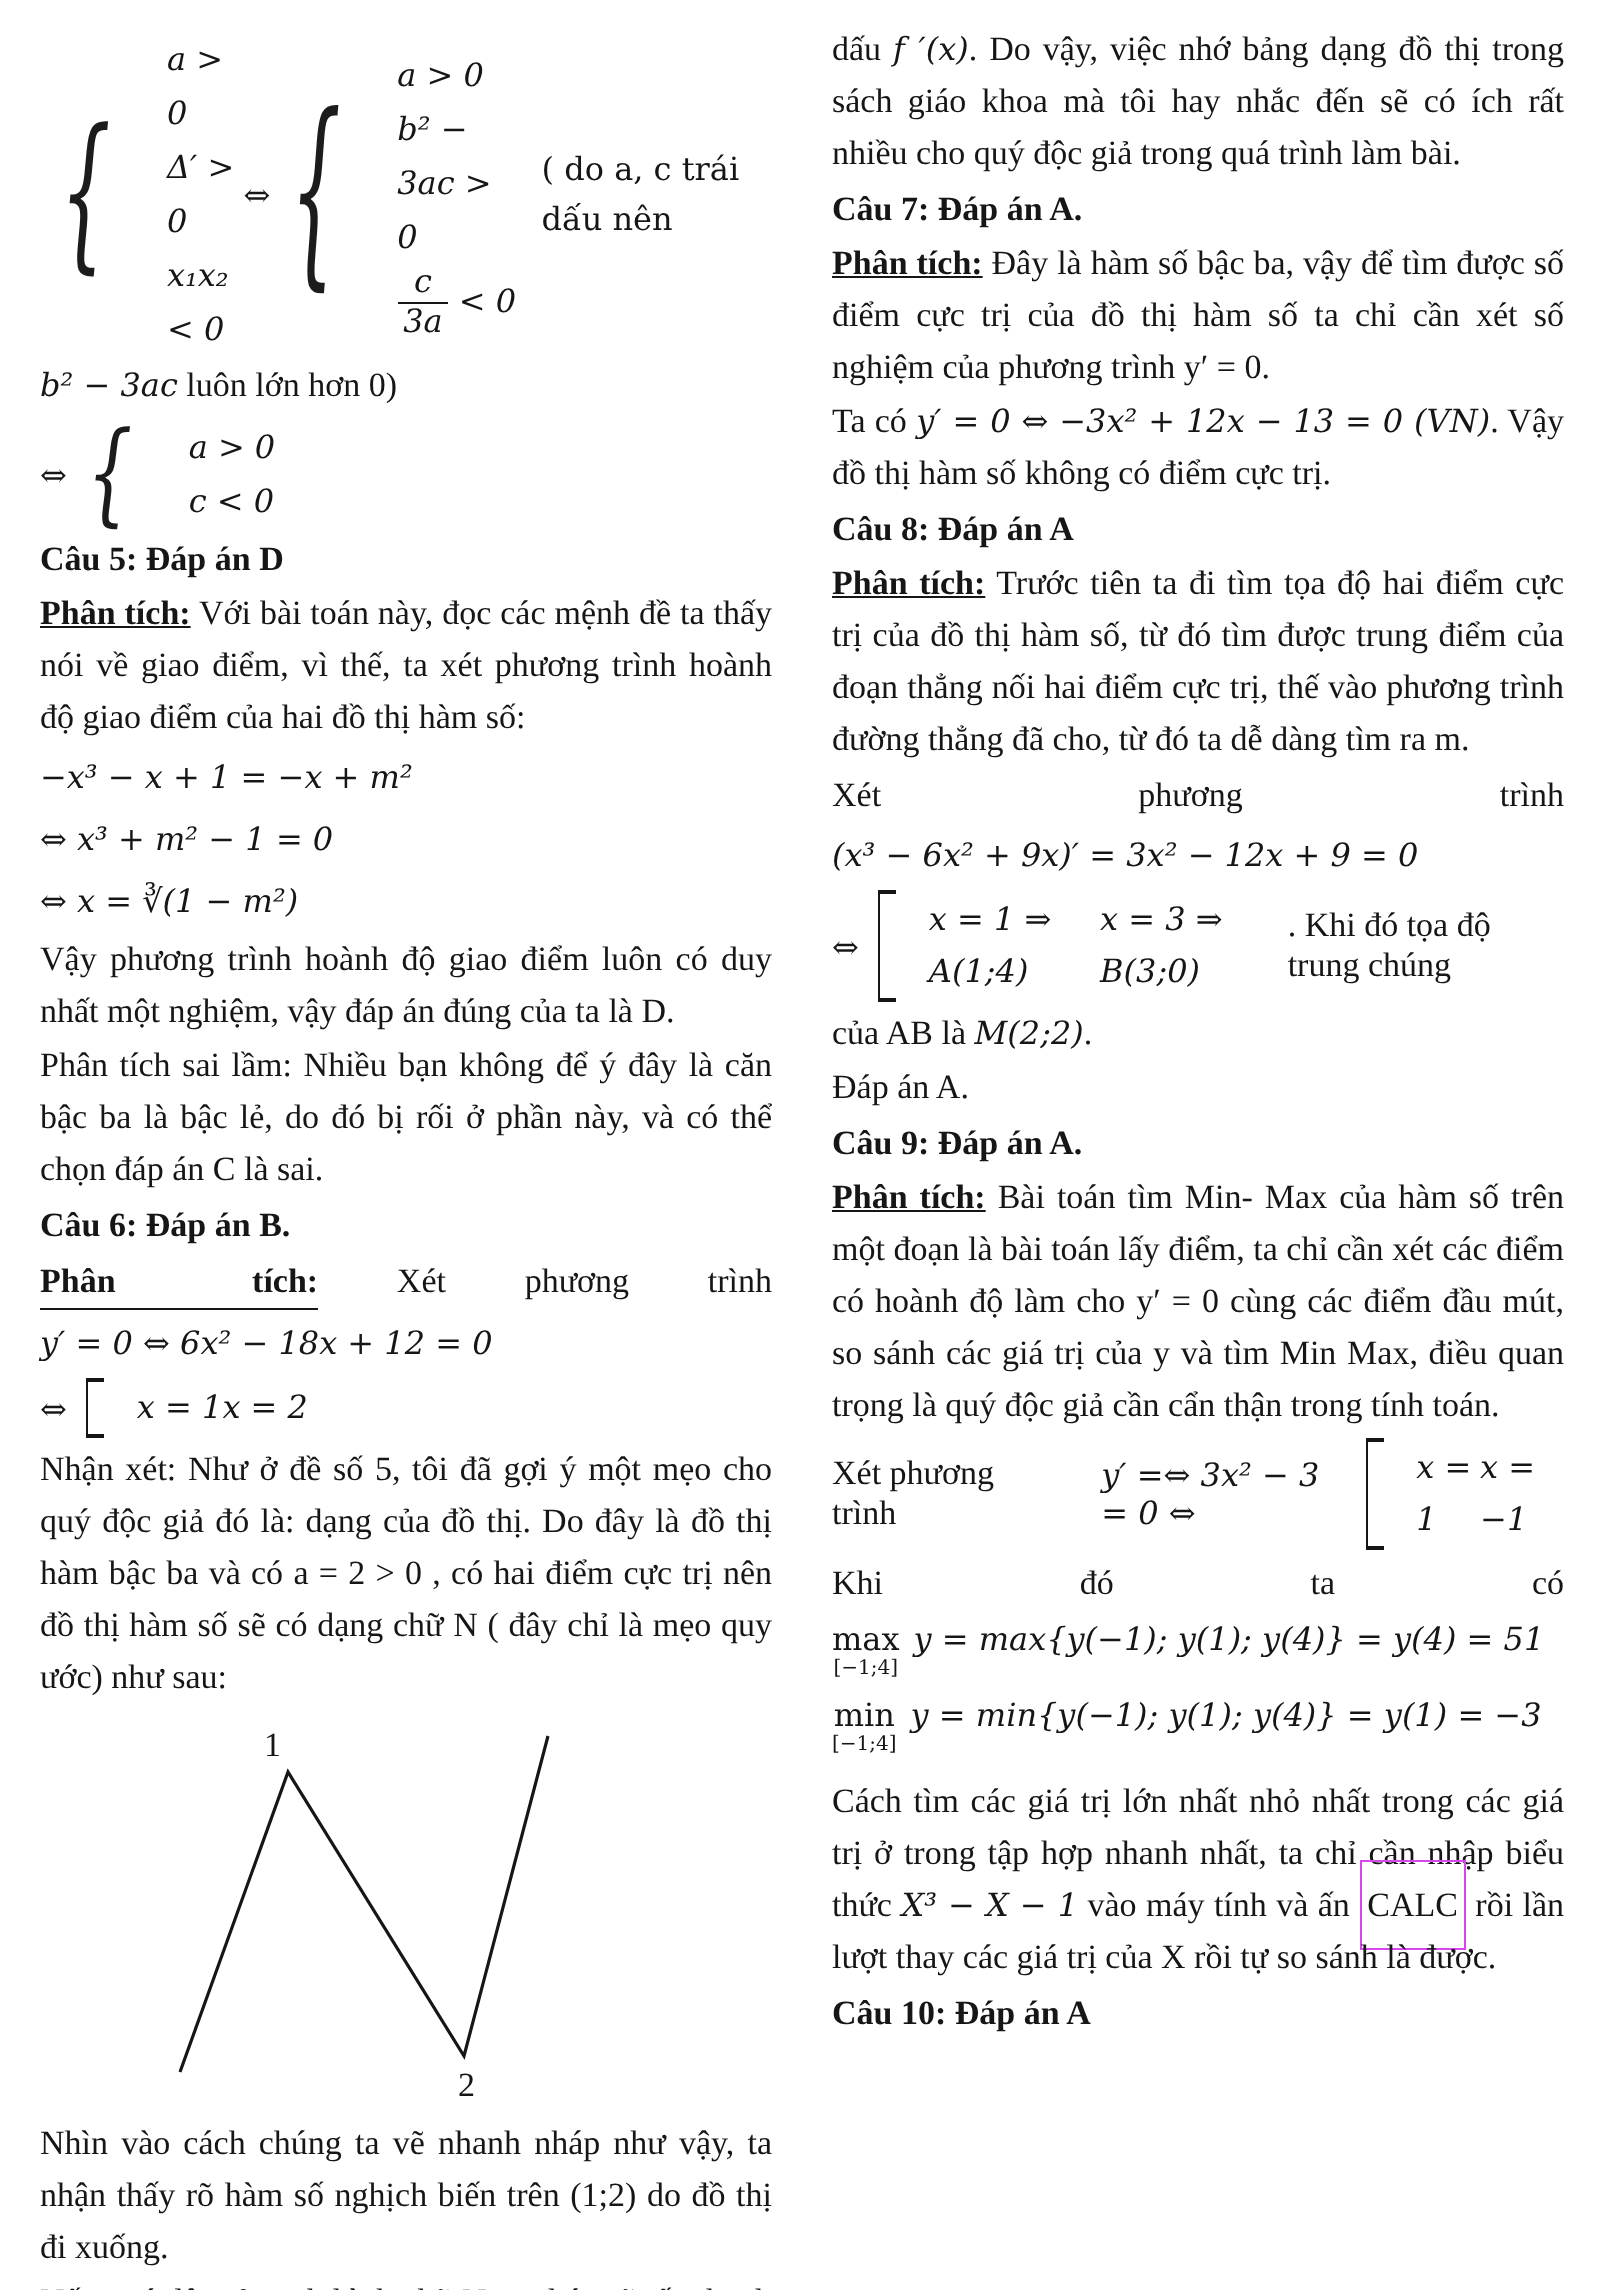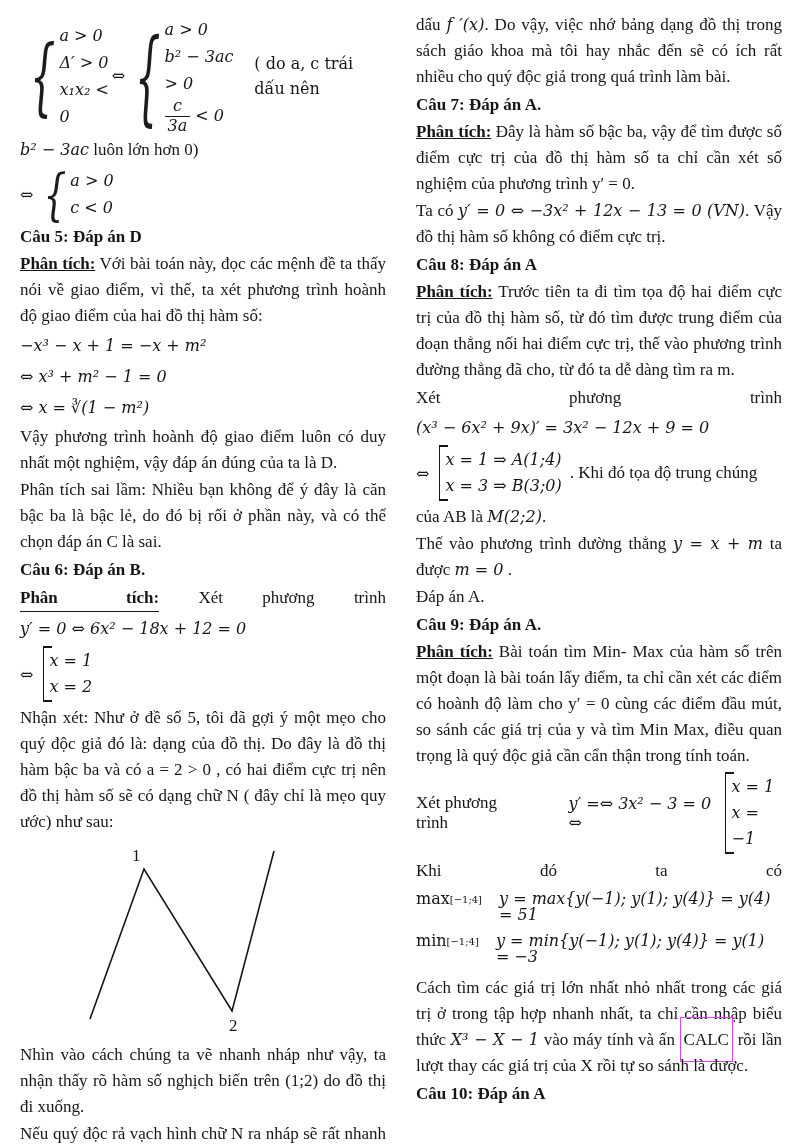--- a/index.html
+++ b/index.html
@@ -10,44 +10,44 @@
   .page{display:flex;gap:30px;padding:12px 18px 0 20px;box-sizing:border-box;}
   .col{width:366px;flex:0 0 366px;}
   p{margin:0 0 1px 0;text-align:justify;line-height:26px;}
   .heading{font-weight:bold;line-height:27px;margin:1px 0;}
   .plabel{font-weight:bold;text-decoration:underline;}
   .math{font-family:"DejaVu Serif","Liberation Serif",serif;font-style:italic;font-size:16px;}
   .eq{line-height:29px;margin:2px 0;}
   
   .sysrow{display:flex;align-items:center;margin:4px 0 2px 10px;}
   .syscol{display:flex;flex-direction:column;}
-  .syscol>span{line-height:27px;}
+  .syscol>span{line-height:27px;margin-left:24px;}
   .brace{display:inline-block;font-family:"DejaVu Serif",serif;font-weight:200;color:#1c1c1c;}
   .b3{font-size:40px;transform:scaleY(2.1);margin-right:4px;}
   .b3t{font-size:40px;transform:scaleY(2.55);margin-right:4px;}
   .b2{font-size:36px;transform:scaleY(1.55);margin-right:4px;}
   .equiv{margin:0 10px 0 2px;font-style:normal;}
   .sidenote{margin-left:10px;line-height:25px;}
   
   .frac{display:inline-flex;flex-direction:column;align-items:center;vertical-align:middle;line-height:1;}
   .frac .num{display:block;line-height:1.15;padding:0 5px;}
   .frac .den{display:block;line-height:1.15;border-top:1.4px solid #161616;padding:0 3px;}
   
   .eqrow{display:flex;align-items:center;margin:3px 0;}
-  .sqb{display:flex;flex-direction:column;position:relative;border-left:1.8px solid #161616;padding:2px 0 2px 5px;}
+  .sqb{display:flex;flex-direction:row;position:relative;border-left:1.8px solid #161616;padding:2px 0 2px 24px;}
   .sqb::before,.sqb::after{content:"";position:absolute;left:0;width:8px;height:1.8px;background:#161616;}
   .sqb::before{top:0;}
   .sqb::after{bottom:0;}
   .sqb>span{line-height:26px;}
   .tail{margin-left:8px;}
   
   .spread{display:flex;justify-content:space-between;line-height:27px;margin:1px 0;}
   .label-wrap{display:flex;justify-content:space-between;flex:0 0 38%;border-bottom:1.7px solid #161616;font-weight:bold;align-items:flex-end;}
   
-  .underop{display:inline-flex;align-items:center;vertical-align:-13px;font-style:normal;margin-right:17px;}
+  .underop{display:inline-flex;flex-direction:column;align-items:center;vertical-align:-13px;font-style:normal;margin-right:7px;}
   .underop .op{line-height:1.05;}
   .underop .sub{font-size:10px;line-height:1.1;}
   .eq-minmax{line-height:1;margin:7px 0 10px 0;display:flex;align-items:flex-start;}
   .calc-box{border:1px solid #d946ef;padding:12px 3px;}
   .graph-wrap{margin:6px 0 4px 62px;}
   svg text{font-family:"Liberation Serif","DejaVu Serif",serif;font-size:17px;fill:#161616;}
 </style>
 </head>
 <body>
 
@@ -163,21 +163,20 @@
       <span class="equiv math" style="margin-left:0;">⇔</span>
       <div class="sqb math">
         <span>x = 1 ⇒ A(1;4)</span>
         <span>x = 3 ⇒ B(3;0)</span>
       </div>
       <span class="tail">. Khi đó tọa độ trung chúng</span>
     </div>
 
     <p><span>của AB là </span><span class="math">M(2;2)</span><span>.</span></p>
 
-    <p><span>Thế vào phương trình đường thẳng </span><span class="math">y = x + m</span><span> ta được </span><span class="math">m = 0</span><span> .</span></p>
 
     <p>Đáp án A.</p>
 
     <div class="heading">Câu 9: Đáp án A.</div>
 
     <p><span class="plabel">Phân tích:</span><span> Bài toán tìm Min- Max của hàm số trên một đoạn là bài toán lấy điểm, ta chỉ cần xét các điểm có hoành độ làm cho y′ = 0 cùng các điểm đầu mút, so sánh các giá trị của y và tìm Min Max, điều quan trọng là quý độc giả cần cẩn thận trong tính toán.</span></p>
 
     <div class="eqrow">
       <span>Xét phương trình </span>
       <span class="math" style="margin-right:12px;padding-left:47px;">y′ =⇔ 3x² − 3 = 0 ⇔</span>

